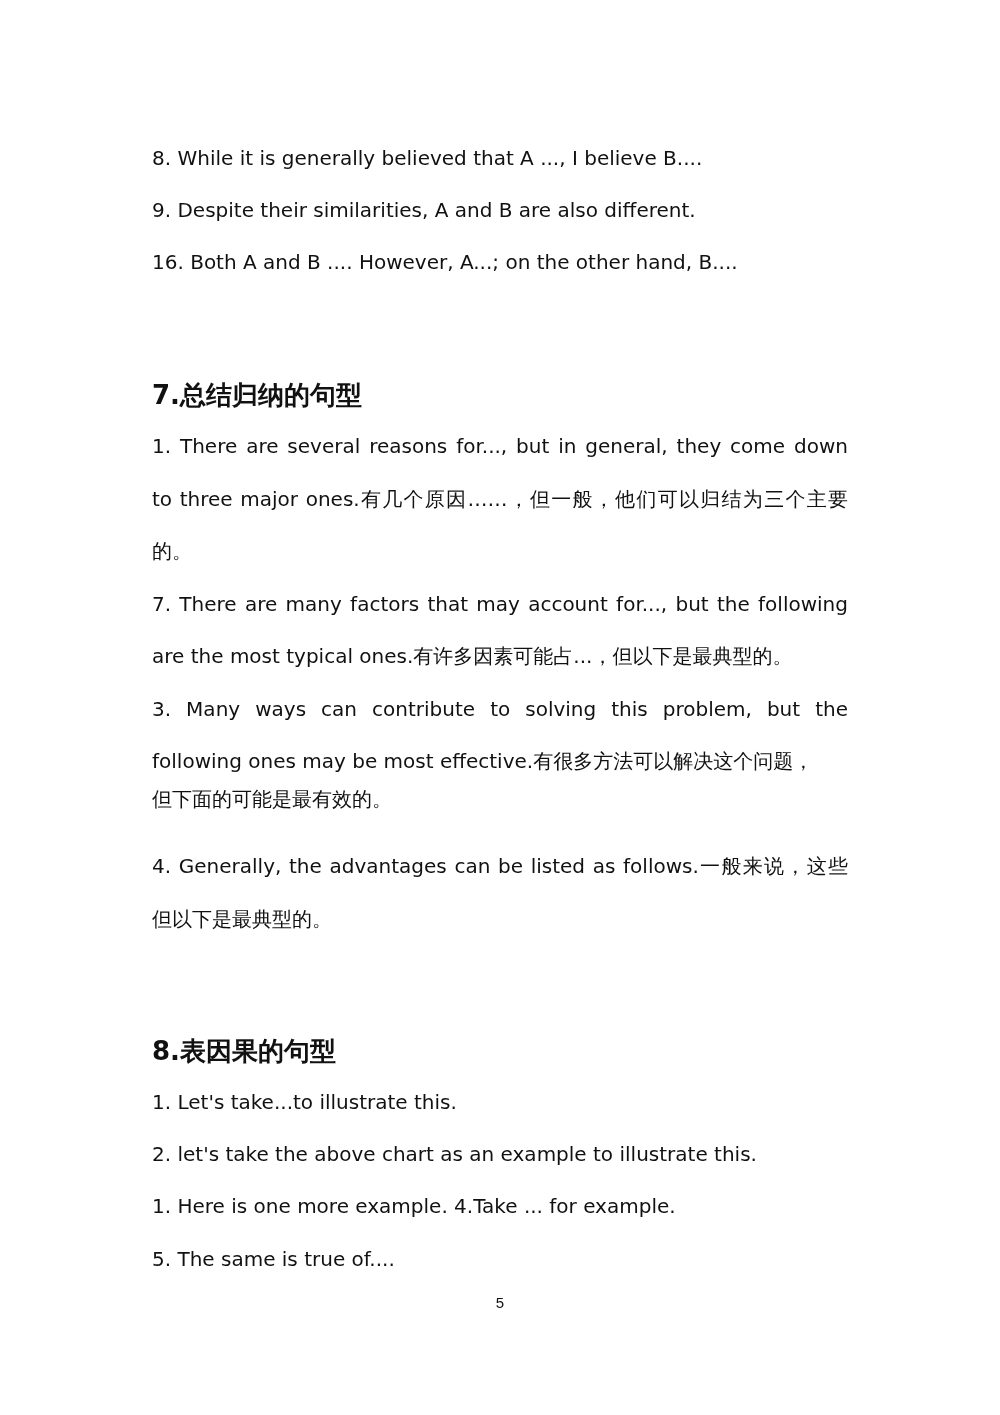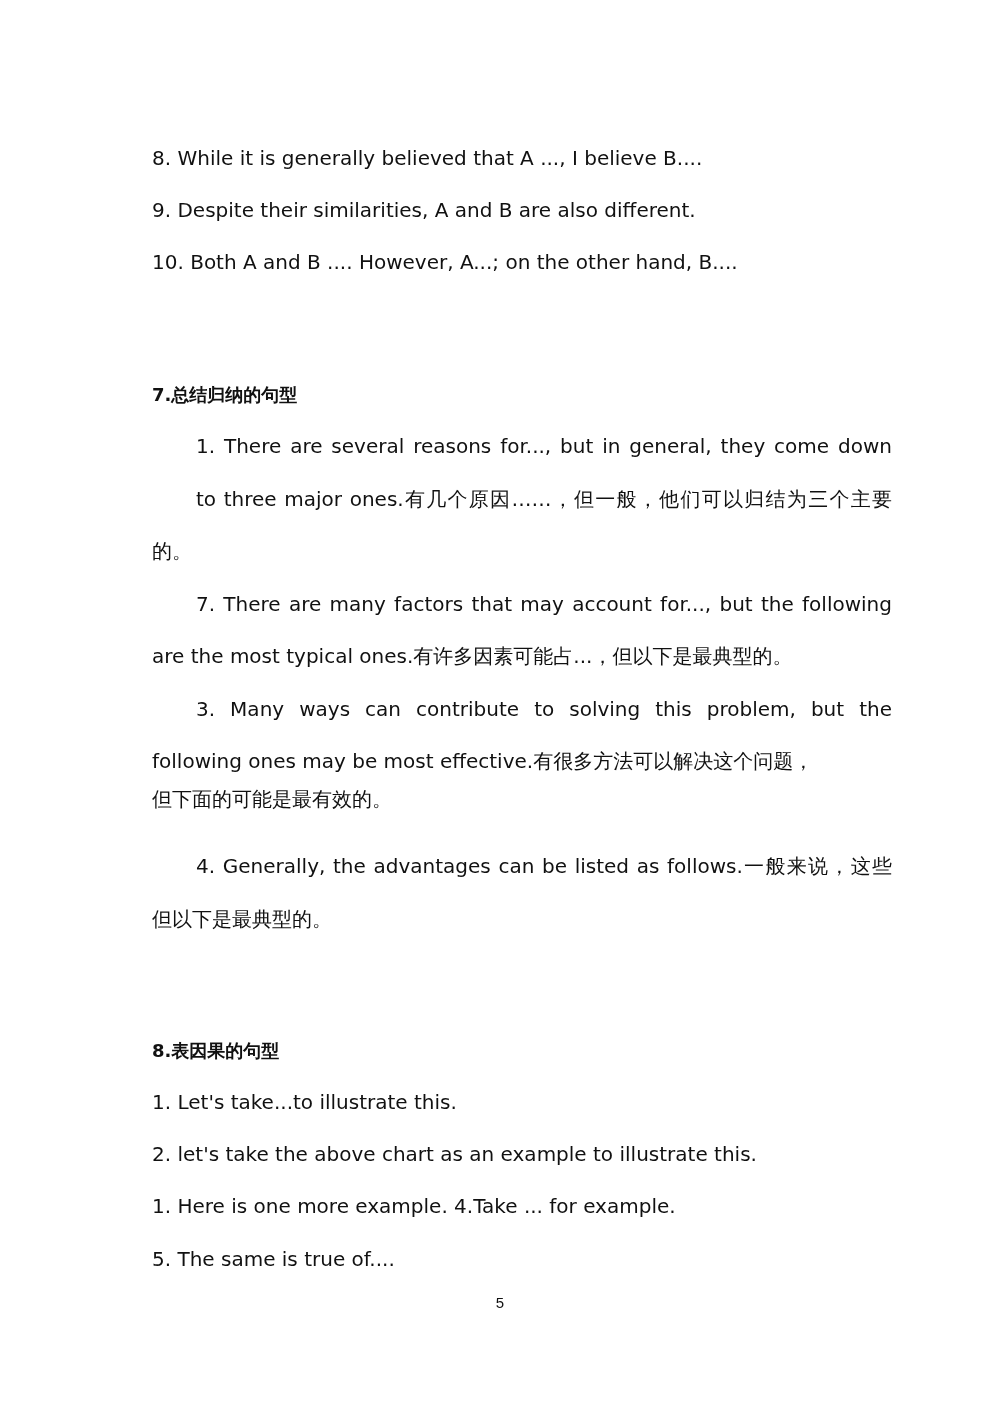--- a/index.html
+++ b/index.html
@@ -1,30 +1,30 @@
 <!DOCTYPE html>
 <html><head>
 <meta charset="utf-8">
 <style>
   html, body { margin: 0; padding: 0; background: #ffffff; }
   body { width: 1000px; height: 1415px; position: relative; overflow: hidden;
          font-family: "DejaVu Sans", "Liberation Sans", sans-serif; color: #111; }
   .line { position: absolute; left: 152px; font-size: 20px; line-height: 26px; white-space: nowrap; }
-  .just { width: 696px; text-align: justify; text-align-last: justify; white-space: normal; margin-left: 44px; }
-  .heading { position: absolute; left: 152px; font-size: 18px; font-weight: bold; line-height: 32px; white-space: nowrap; }
+  .just { width: 696px; text-align: justify; text-align-last: justify; white-space: normal; }
+  .heading { position: absolute; left: 152px; font-size: 26px; font-weight: bold; line-height: 32px; white-space: nowrap; }
   .pagenum { position: absolute; left: 0; width: 1000px; text-align: center; top: 1294px;
              font-family: "Liberation Sans", sans-serif; font-size: 15px; }
 </style>
 </head>
 <body>
 
 <div>
   <div class="line" style="top:145px">8. While it is generally believed that A ..., I believe B....</div>
   <div class="line" style="top:197px">9. Despite their similarities, A and B are also different.</div>
-  <div class="line" style="top:249px">10. Both A and B .... However, A...; on the other hand, B....</div>
+  <div class="line" style="top:249px">16. Both A and B .... However, A...; on the other hand, B....</div>
 
   <div class="heading" style="top:379px">7.总结归纳的句型</div>
   <div class="line just" style="top:433px">1. There are several reasons for..., but in general, they come down</div>
   <div class="line just" style="top:486px">to three major ones.有几个原因……，但一般，他们可以归结为三个主要</div>
   <div class="line" style="top:538px">的。</div>
   <div class="line just" style="top:591px">7. There are many factors that may account for..., but the following</div>
   <div class="line" style="top:643px">are the most typical ones.有许多因素可能占...，但以下是最典型的。</div>
   <div class="line just" style="top:696px">3. Many ways can contribute to solving this problem, but the</div>
   <div class="line" style="top:748px">following ones may be most effective.有很多方法可以解决这个问题，</div>
   <div class="line" style="top:786px">但下面的可能是最有效的。</div>

